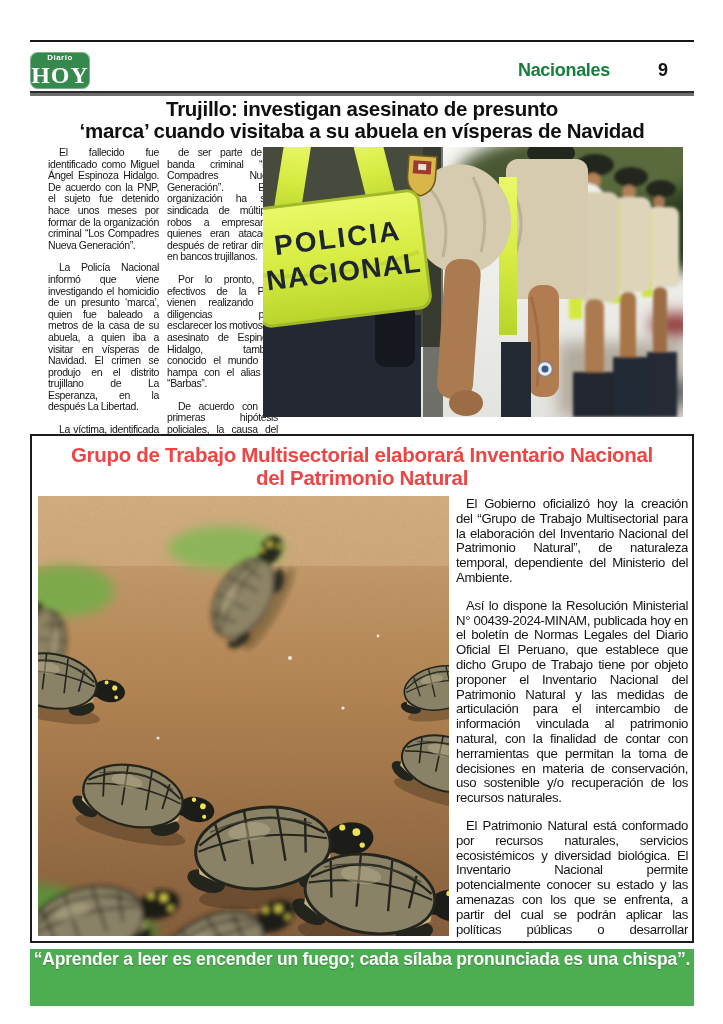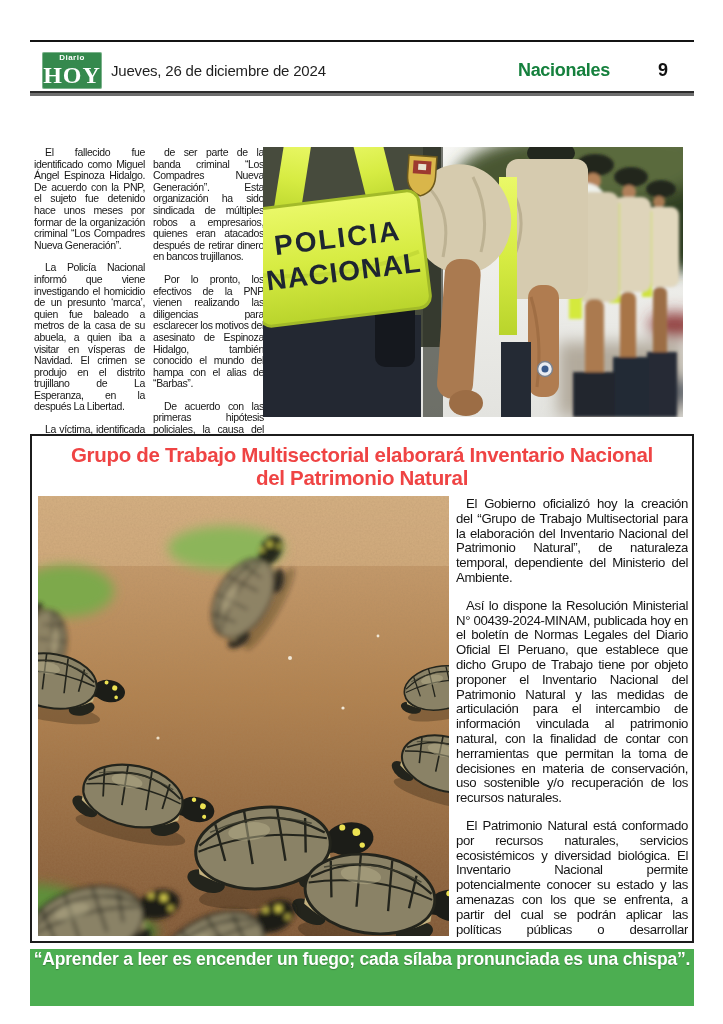--- a/index.html
+++ b/index.html
@@ -3,34 +3,34 @@
 <meta charset="utf-8">
 <style>
   * { margin:0; padding:0; box-sizing:border-box; }
   html,body { background:#ffffff; }
   body { font-family:"Liberation Sans", sans-serif; color:#1a1a1a; }
   .page { position:relative; width:723px; height:1024px; background:#fff; overflow:hidden; }
 
   
   .top-rule { position:absolute; left:30px; top:40px; width:664px; height:2px; background:#141414; }
   .masthead { position:absolute; left:30px; top:49px; width:664px; height:42px; display:flex; align-items:center; }
-  .logo { width:60px; height:37px; background:var(--brand_green); color:#fff; display:flex; flex-direction:column; align-items:center; justify-content:center; line-height:1; border-radius:2px; box-shadow:inset 0 0 0 1px rgba(255,255,255,.35);margin-left:12px; }
+  .logo { width:60px; height:37px; background:var(--brand_green); color:#fff; display:flex; flex-direction:column; align-items:center; justify-content:center; line-height:1; border-radius:8px; box-shadow:inset 0 0 0 1px rgba(255,255,255,.35); }
   .logo-top { font-size:8px; font-weight:700; letter-spacing:.5px; }
   .logo-main { font-family:"Liberation Serif", serif; font-weight:700; font-size:24px; letter-spacing:1px; margin-top:1px; }
   .date { margin-left:9px; font-size:15px; letter-spacing:-.2px; color:#1f1f1f; }
   .mast-spacer { flex:1; }
   .section { font-size:18px; font-weight:700; letter-spacing:-.3px; color:#15803d; }
   .pageno { font-size:18px; font-weight:700; margin-left:48px; margin-right:26px; color:#111; }
   .header-rule { position:absolute; left:30px; top:91px; width:664px; height:5px;
                  background:linear-gradient(#2b2b2b 0 35%, #6e6e6e 35% 100%); }
 
   
   .a1-headline { position:absolute; left:30px; top:98px; width:664px; text-align:center;
                  font-size:20.5px; line-height:22px; font-weight:700; letter-spacing:-.3px; color:#0f0f0f; }
-  .a1-cols { position:absolute; left:34px; top:147px; width:230px; height:292px; display:flex; gap:8px; overflow:hidden; }
+  .a1-cols { position:absolute; left:48px; top:147px; width:230px; height:292px; display:flex; gap:8px; overflow:hidden; }
   .a1-col { width:111px; text-align:justify; font-size:10.5px; line-height:11.6px; letter-spacing:-.35px; color:#161616;
             hyphens:auto; -webkit-hyphens:auto; word-spacing:-.3px; }
   .a1-col p, .a2-text p { text-indent:11px; margin:0 0 11px 0; }
 
   .photo1 { position:absolute; left:263px; top:147px; width:420px; height:270px; overflow:hidden; }
   .photo1 svg, .photo2 svg { display:block; width:100%; height:100%; }
 
   
   .box2 { position:absolute; left:30px; top:434px; width:664px; height:509px; border:2px solid #1c1c1c; background:#fff; }
   .a2-headline { position:absolute; left:30px; top:443px; width:664px; text-align:center;
@@ -54,28 +54,31 @@
 
 <div class="page">
 
   <div class="top-rule"></div>
 
   <header class="masthead">
     <div class="logo">
       <span class="logo-top">Diario</span>
       <span class="logo-main">HOY</span>
     </div>
-    <span class="date">Jueves, 26 de diciembre de 2024</span>
     <span class="mast-spacer"></span>
     <span class="section">Nacionales</span>
     <span class="pageno">9</span>
   </header>
 
   <div class="header-rule"></div>
 
+  <h1 class="a1-headline">
+    <span>Trujillo: investigan asesinato de presunto</span><br>
+    <span>‘marca’ cuando visitaba a su abuela en vísperas de Navidad</span>
+  </h1>
 
   <div class="a1-cols">
     <div class="a1-col">
         <p>El fallecido fue identificado como Miguel Ángel Espinoza Hidalgo. De acuerdo con la PNP, el sujeto fue detenido hace unos meses por formar de la organización criminal “Los Compadres Nueva Generación”.</p>
         <p>La Policía Nacional informó que viene investigando el homicidio de un presunto ‘marca’, quien fue baleado a metros de la casa de su abuela, a quien iba a visitar en vísperas de Navidad. El crimen se produjo en el distrito trujillano de La Esperanza, en la después La Libertad.</p>
         <p>La víctima, identificada como Miguel Ángel Espinoza Hidalgo, de 33 años, fue acusada hace unos meses</p>
       </div>
     <div class="a1-col">
         <p>de ser parte de la banda criminal “Los Compadres Nueva Generación”. Esta organización ha sido sindicada de múltiples robos a empresarios, quienes eran atacados después de retirar dinero en bancos trujillanos.</p>
         <p>Por lo pronto, los efectivos de la PNP vienen realizando las diligencias para esclarecer los motivos del asesinato de Espinoza Hidalgo, también conocido el mundo del hampa con el alias de “Barbas”.</p>

